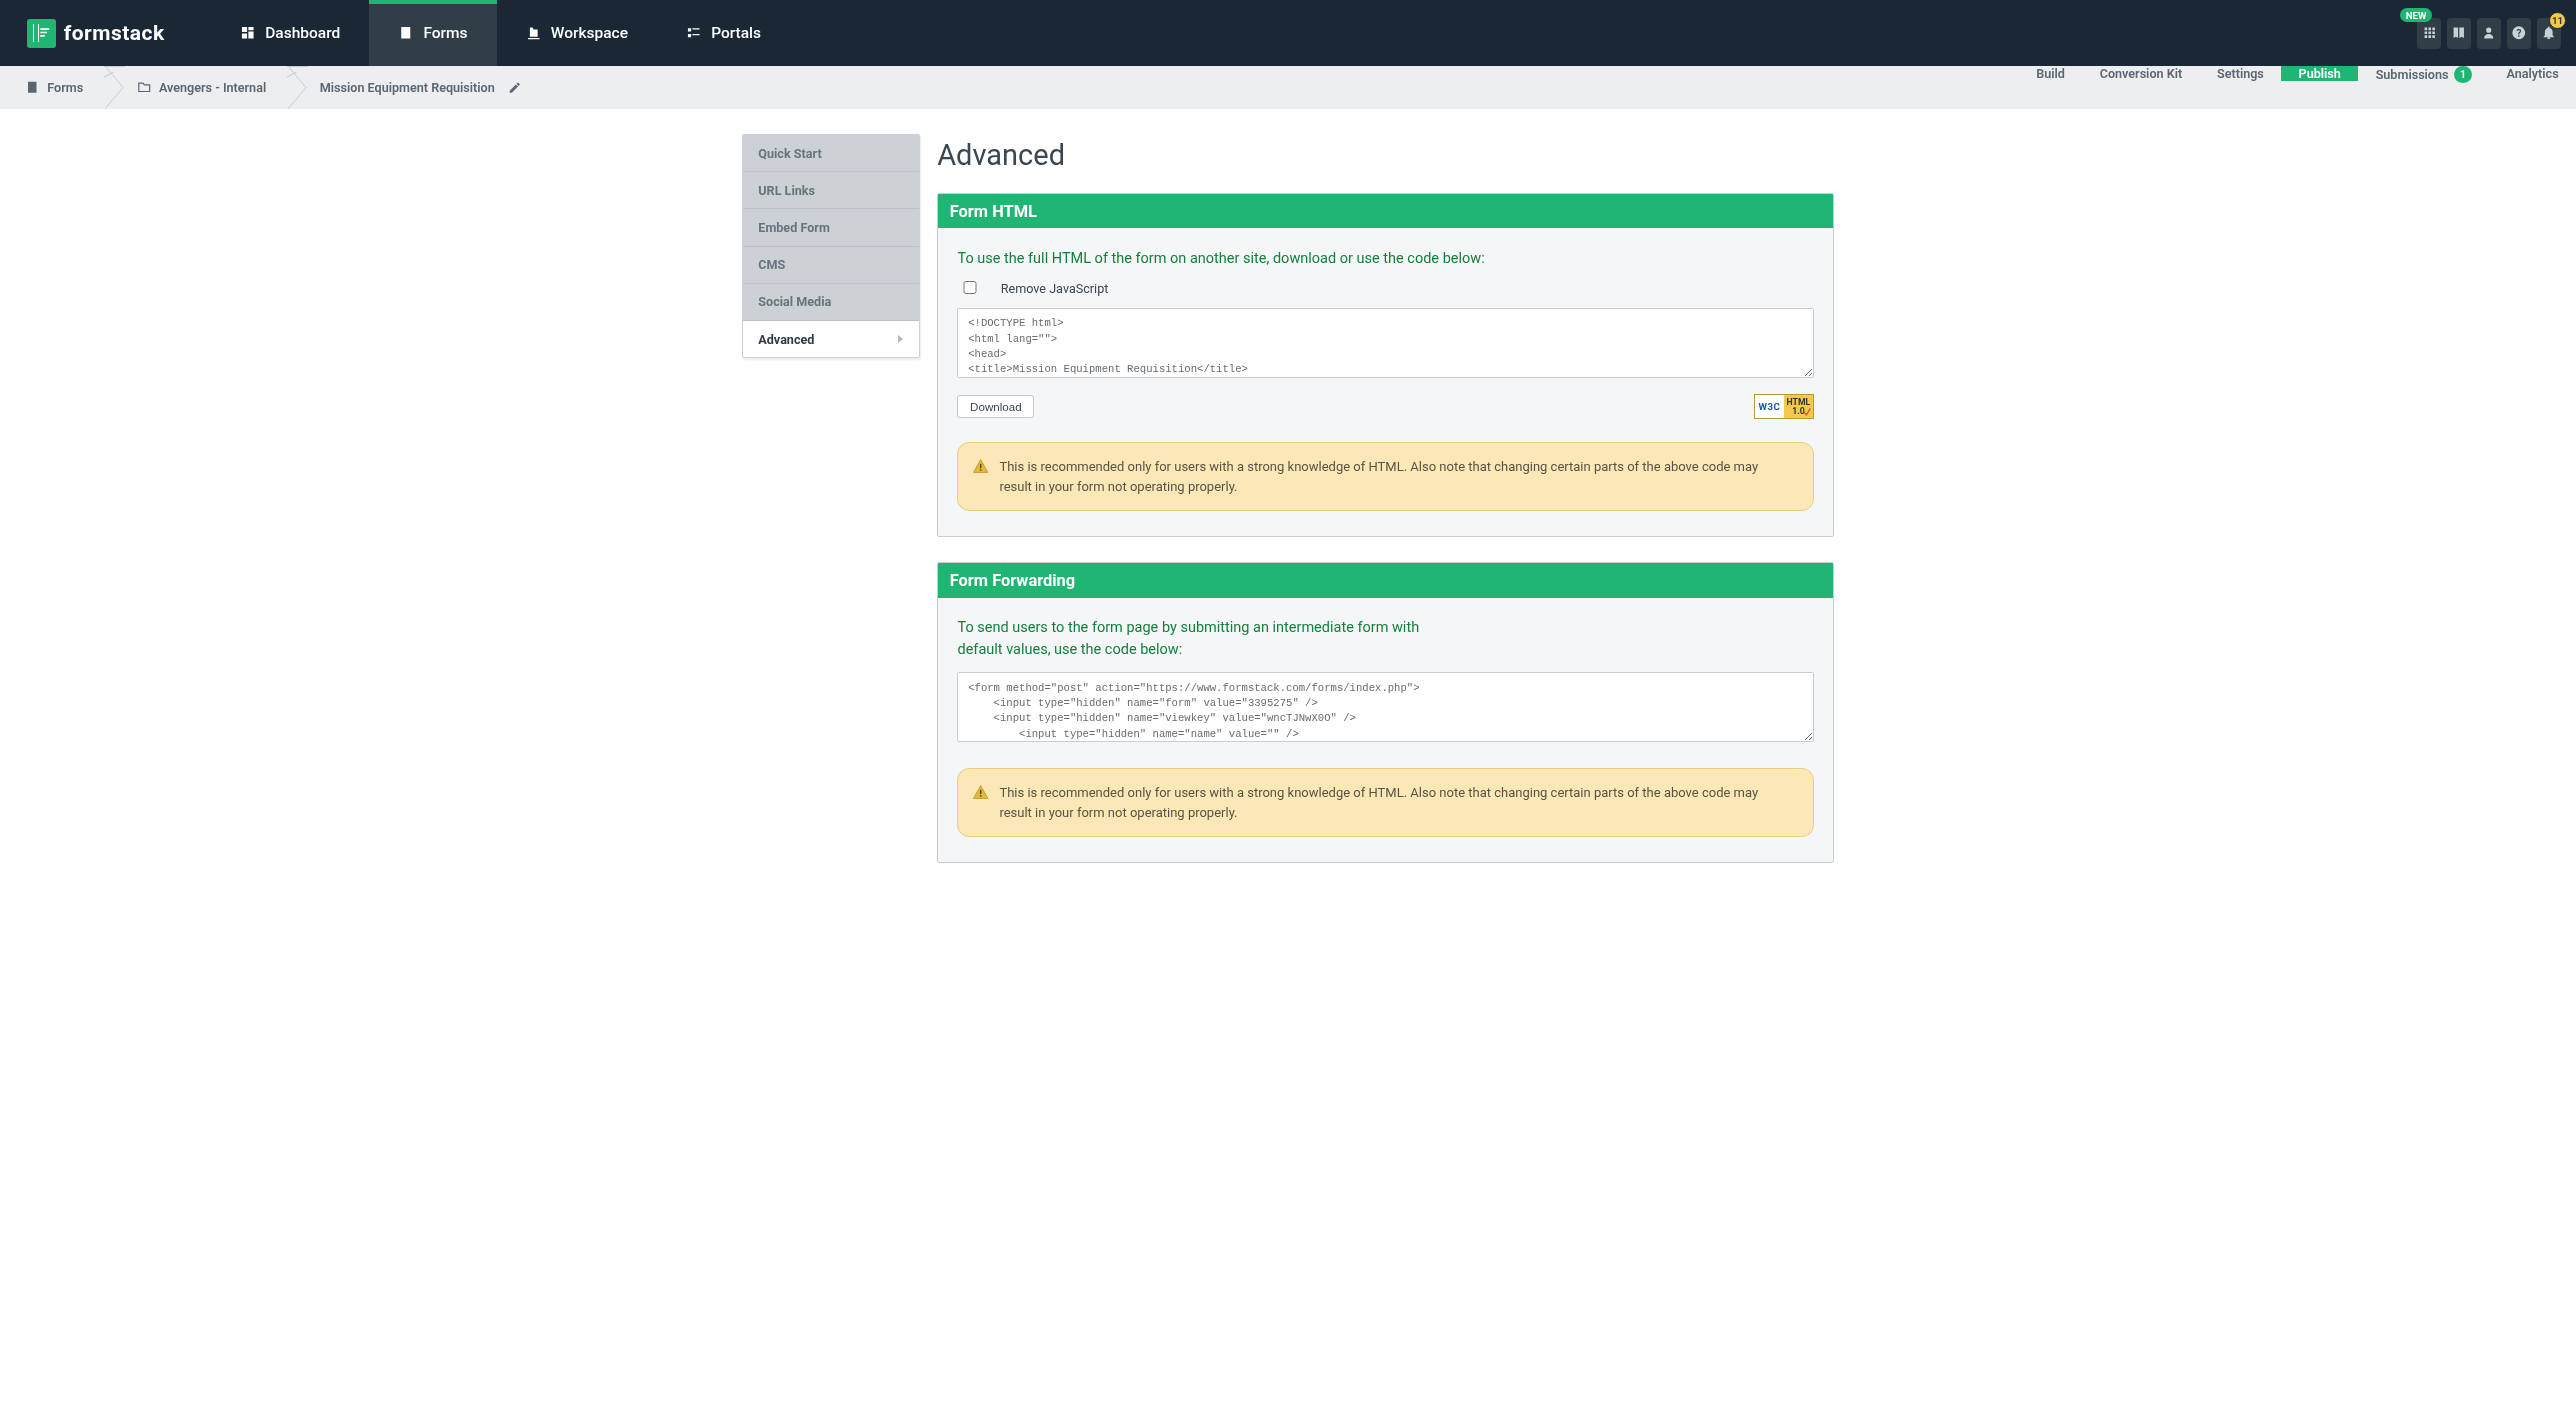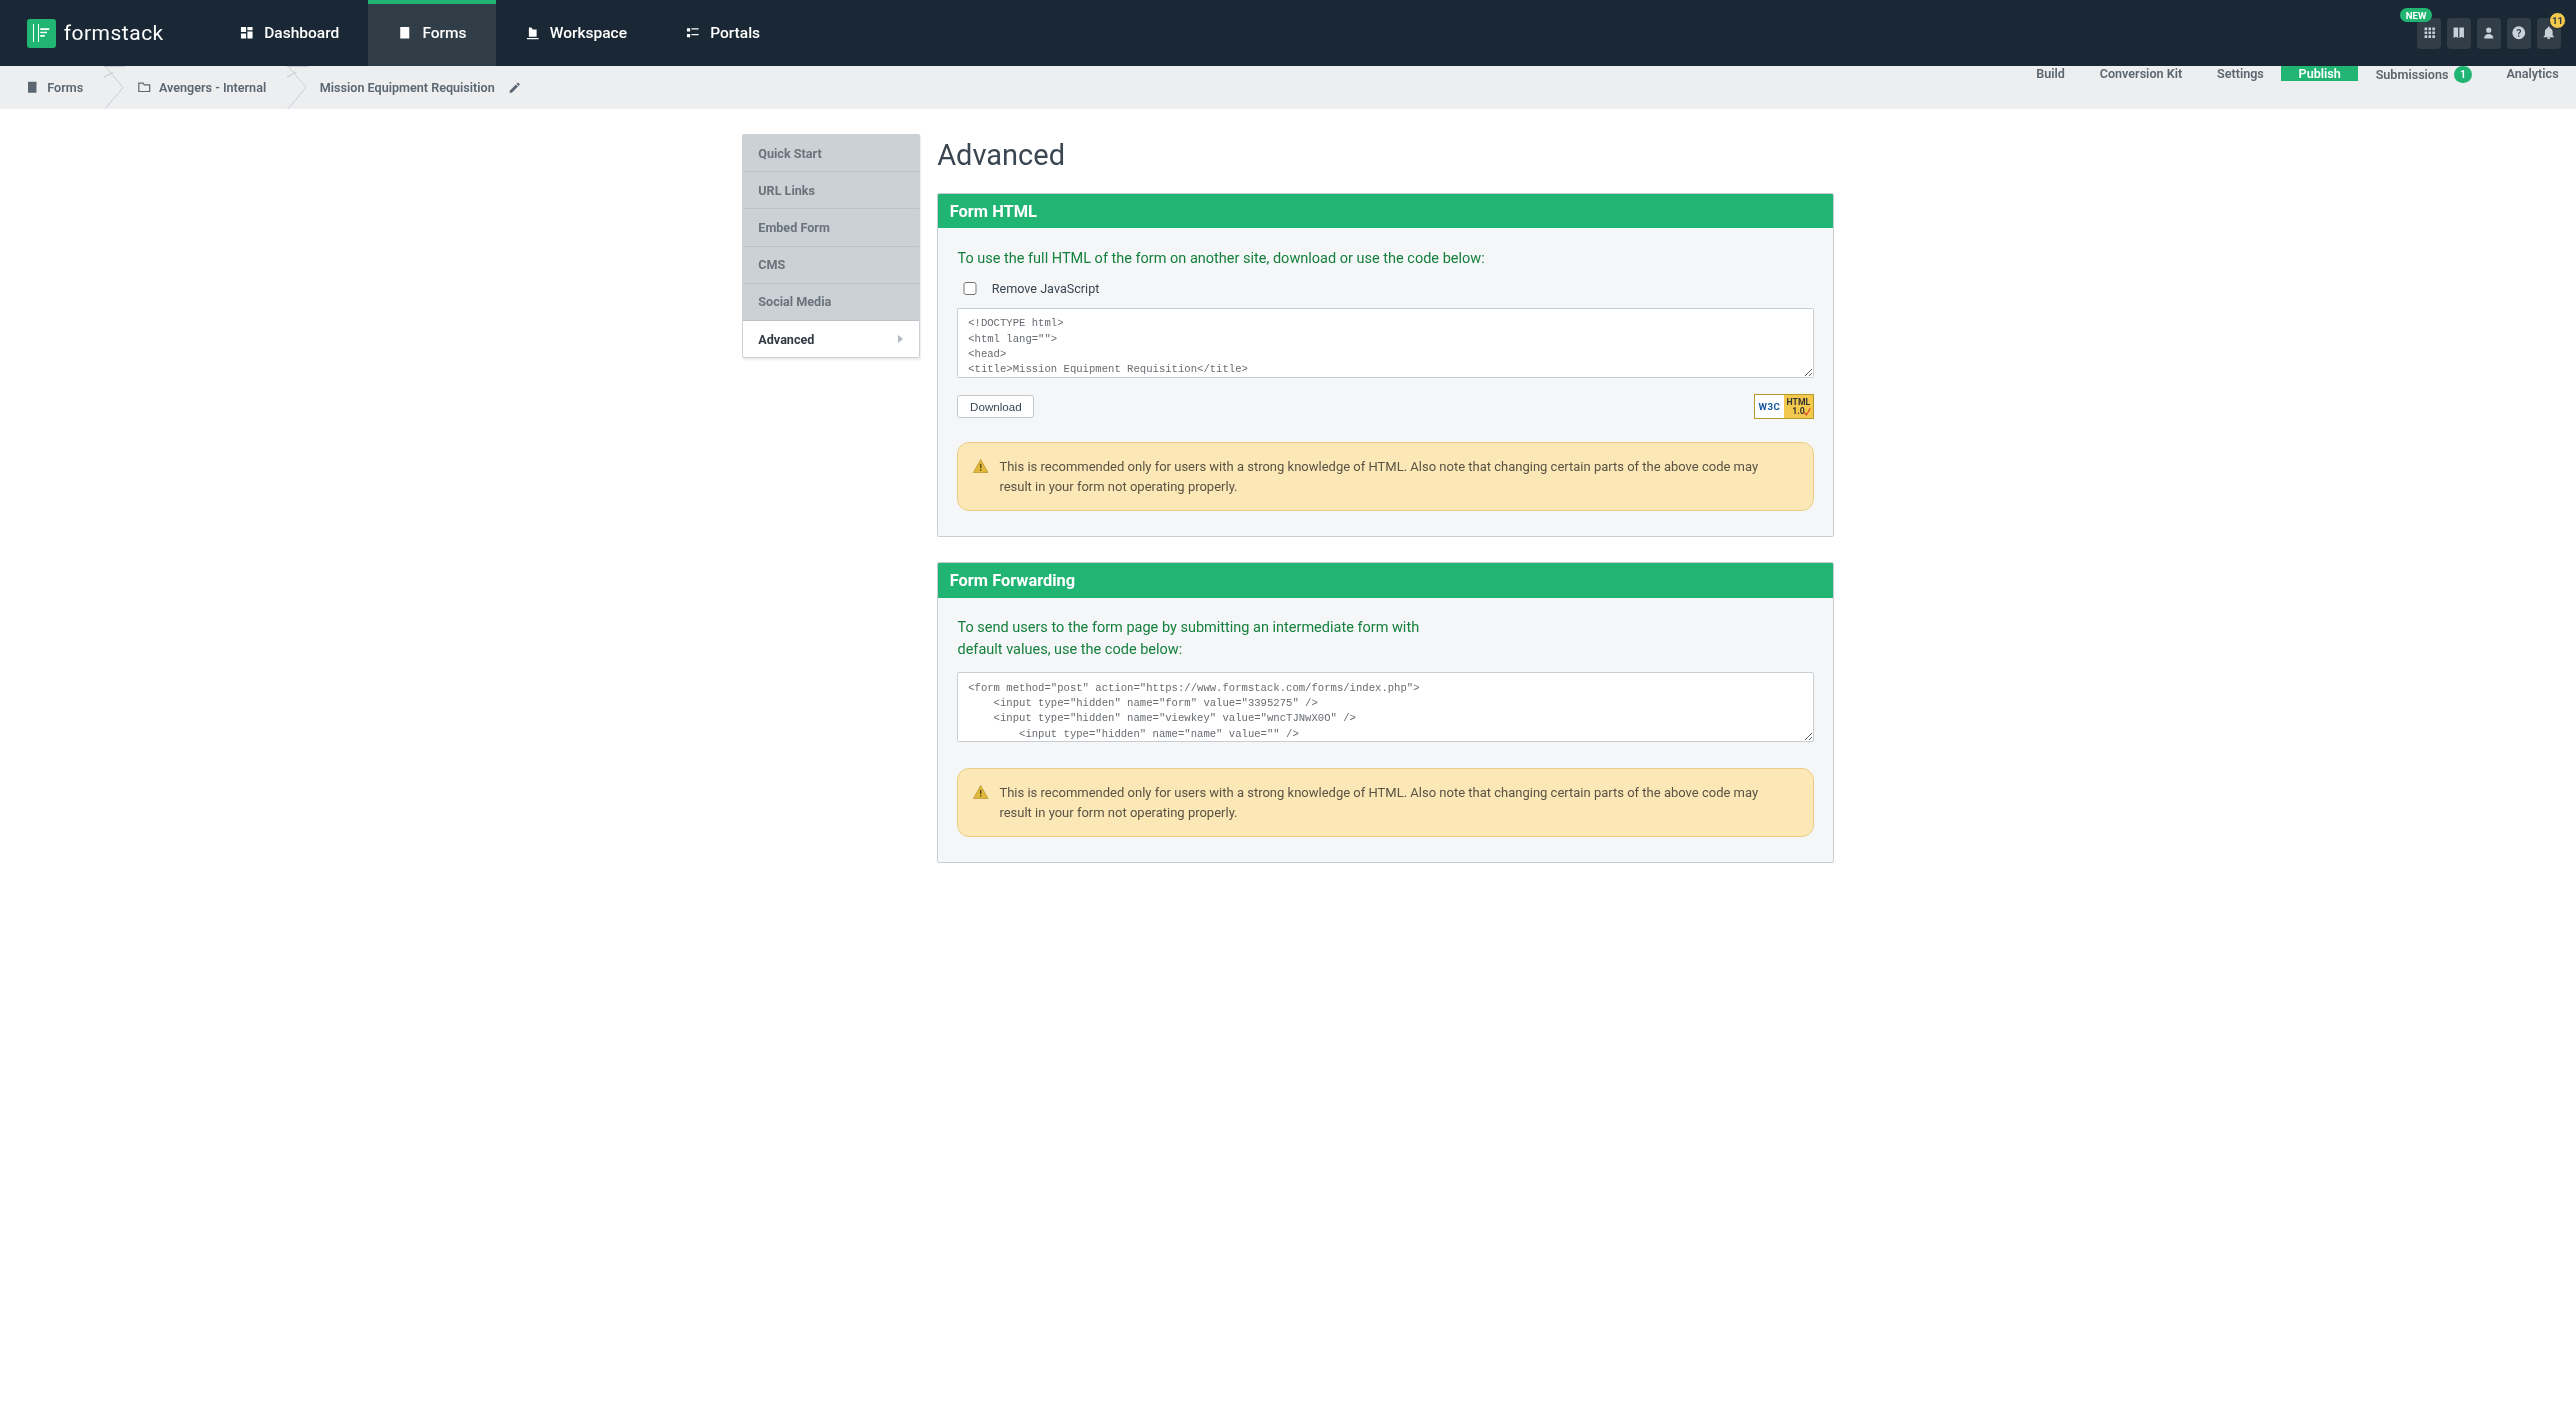--- a/index.html
+++ b/index.html
@@ -34,21 +34,21 @@
   }
   .brand-logo::before {
     content:'';
     position:absolute;
     left:5.8px; top:5.8px; bottom:5.8px;
     width:3.9px;
     border-left: 1.9px solid #fff;
     border-right: 1px solid #fff;
   }
   .brand-logo svg { width: 13.5px; height: 13.5px; margin-left:5.8px; }
-  .brand-text { font-size: 21px; font-weight: 400; letter-spacing: 0.5px; }
+  .brand-text { font-size: 21px; font-weight: 700; letter-spacing: 0.5px; }
   .topnav-tabs { display: flex; align-items: stretch; margin-left: 19.3px; }
   .topnav-tab {
     display: flex; align-items: center; gap: 9.7px;
     padding: 0 29px;
     color: #fff;
     font-size: 15.5px;
     font-weight: 500;
     position: relative;
     cursor: pointer;
   }
@@ -187,21 +187,21 @@
     font-size:16.4px; font-weight:700;
     padding:7.7px 11.6px;
   }
   .panel-body {
     padding:19.3px 19.3px 25px;
   }
   .lead {
     font-size:14.5px; color:#15803d; margin-bottom:11.6px;
     line-height:1.5;
   }
-  .checkbox-row { display:flex; align-items:center; gap:15px; margin:3.9px 0 11.6px 5.8px; font-size:12.6px; color:#3a4651; }
+  .checkbox-row { display:flex; align-items:flex-start; gap:24px; margin:3.9px 0 11.6px 5.8px; font-size:12.6px; color:#3a4651; }
   .checkbox-row input { width:13.5px; height:13.5px; }
 
   .code-box {
     width:100%;
     font-family: "Courier New", Courier, monospace;
     font-size:10.6px;
     color:#676c71;
     background:#fff;
     border:1px solid #c9ced3;
     border-radius:1.9px;

